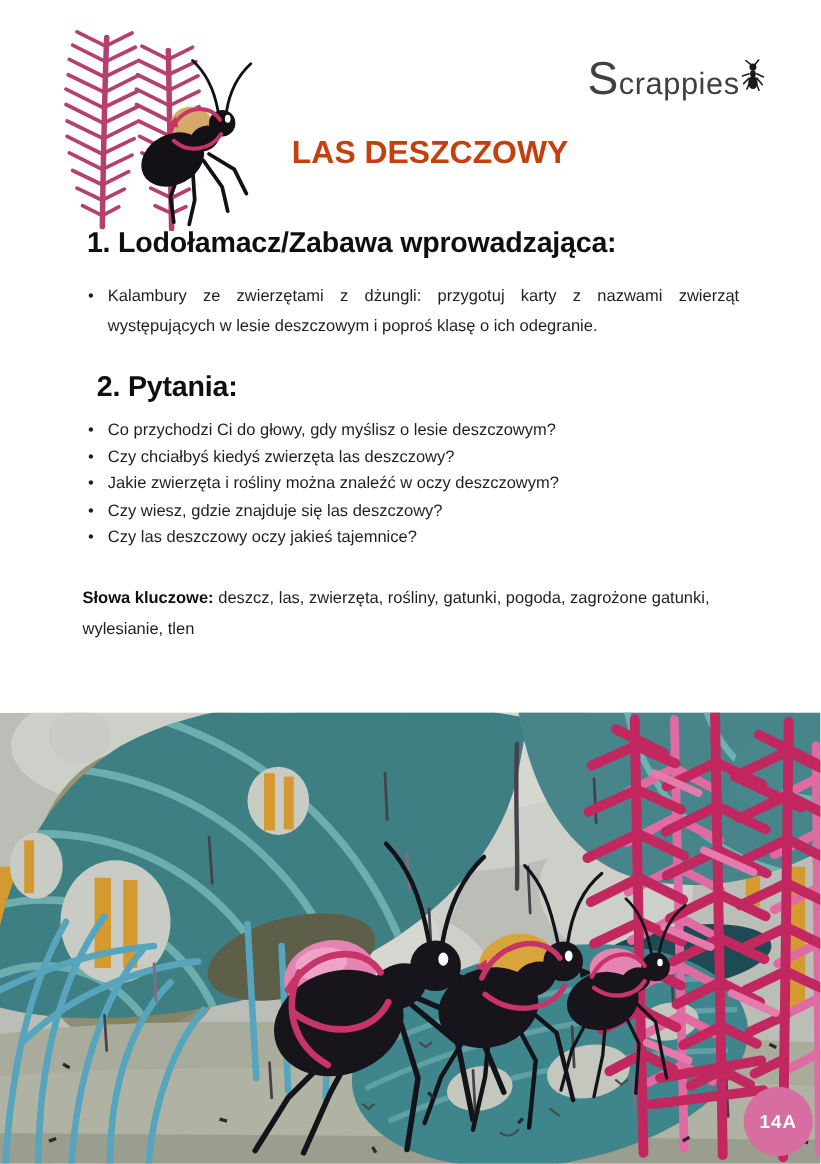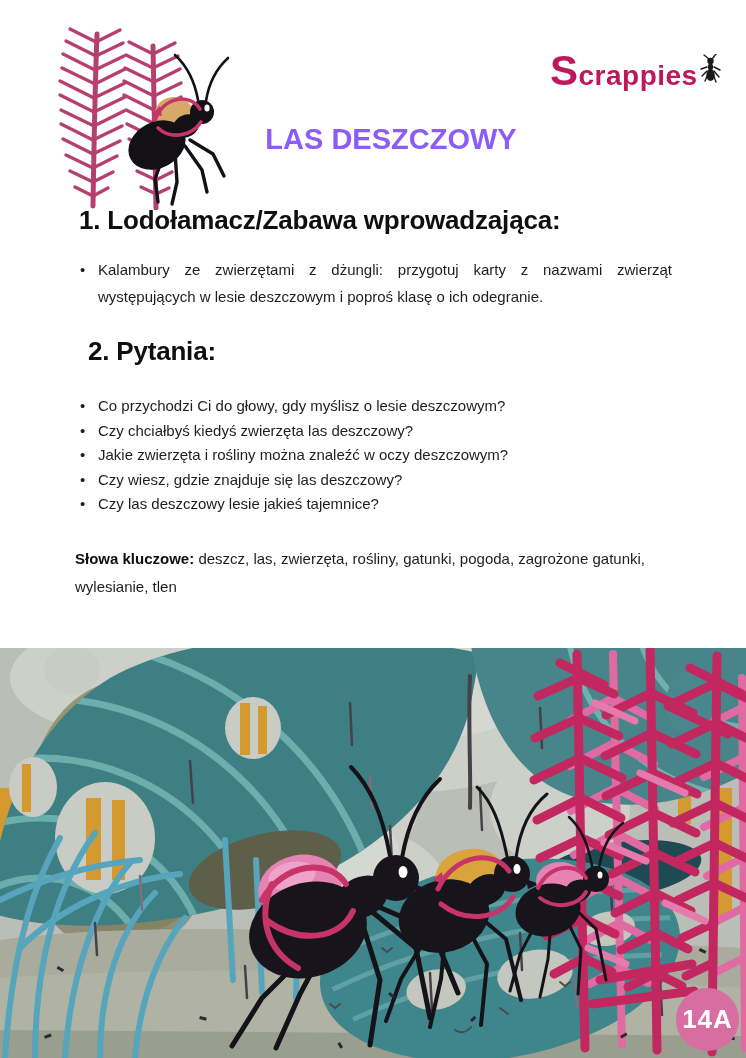--- a/index.html
+++ b/index.html
@@ -1,44 +1,44 @@
 <!DOCTYPE html>
 <html><head>
 <meta charset="utf-8">
 <style>
   html,body{margin:0;padding:0;}
   body{width:746px;height:1058px;background:#ffffff;font-family:"Liberation Sans",sans-serif;color:#1c1c1c;overflow:hidden;}
   .page{position:relative;width:746px;height:1058px;background:#ffffff;overflow:hidden;}
 
   .header-art{position:absolute;left:36px;top:24px;width:212px;height:186px;}
   .logo{position:absolute;left:534px;top:50px;display:flex;align-items:flex-start;}
-  .logo-text{font-weight:bold;font-size:28px;line-height:42px;color:#be185d;letter-spacing:.5px;margin-left:16px;}
+  .logo-text{font-weight:normal;font-size:28px;line-height:42px;color:#404040;letter-spacing:.5px;}
   .logo-text::first-letter{font-size:42px;}
   .logo-ant{width:24px;height:30px;margin-left:1px;margin-top:4px;}
 
   .title{position:absolute;top:104px;left:0;width:100%;box-sizing:border-box;padding-left:36px;text-align:center;
-         font-size:29px;font-weight:bold;color:#8b5cf6;letter-spacing:0;}
+         font-size:29px;font-weight:bold;color:#c2410c;letter-spacing:0;}
 
   .content{position:absolute;left:75px;top:201px;width:597px;}
   .sec-heading{font-size:26px;font-weight:bold;color:#0f0f0f;margin:4px;letter-spacing:-.2px;}
   .sec-heading.indent{margin-left:13px;}
   ul{margin:0;padding:0;list-style:none;}
   .ul1{margin-top:21px;}
   .ul1 li{position:relative;padding-left:23px;font-size:15px;line-height:26.5px;text-align:justify;color:#1e1e1e;}
-  .ul2{margin-top:27px;}
+  .ul2{margin-top:12px;}
   .ul2 li{position:relative;padding-left:23px;font-size:15px;line-height:24.5px;color:#1e1e1e;}
   .ul1 li::before,.ul2 li::before{content:"\2022";position:absolute;left:5px;color:#1e1e1e;}
   .sec2-gap{margin-top:26px;}
   .keywords{margin-top:28px;font-size:15px;line-height:28.5px;color:#1e1e1e;}
   .keywords b{color:#0f0f0f;}
 
   .illustration{position:absolute;left:0;top:648px;width:746px;height:410px;}
   .illustration svg{display:block;}
   .badge{position:absolute;left:676px;top:340px;width:63px;height:63px;border-radius:50%;
-         background:#D76DA1;color:#ffffff;font-weight:bold;font-size:26px;letter-spacing:1px;
+         background:#D76DA1;color:#ffffff;font-weight:bold;font-size:17px;letter-spacing:1px;
          display:flex;align-items:center;justify-content:center;}
 </style>
 </head>
 <body>
 
 <div class="page">
 
   <svg class="header-art" viewBox="0 0 212 186" xmlns="http://www.w3.org/2000/svg">
     <g stroke="#B5406F" stroke-linecap="round" fill="none">
       <path d="M57,182 C58,120 59,60 61,10" stroke-width="5"></path>
@@ -142,21 +142,21 @@
     <ul class="ul1">
       <li>Kalambury ze zwierzętami z dżungli: przygotuj karty z nazwami zwierząt występujących w lesie deszczowym i poproś klasę o ich odegranie.</li>
     </ul>
 
     <h2 class="sec-heading indent sec2-gap">2. Pytania:</h2>
     <ul class="ul2">
       <li>Co przychodzi Ci do głowy, gdy myślisz o lesie deszczowym?</li>
       <li>Czy chciałbyś kiedyś zwierzęta las deszczowy?</li>
       <li>Jakie zwierzęta i rośliny można znaleźć w oczy deszczowym?</li>
       <li>Czy wiesz, gdzie znajduje się las deszczowy?</li>
-      <li>Czy las deszczowy lesie jakieś tajemnice?</li>
+      <li>Czy las deszczowy oczy jakieś tajemnice?</li>
     </ul>
 
     <p class="keywords"><b>Słowa kluczowe:</b> <span>deszcz, las, zwierzęta, rośliny, gatunki, pogoda, zagrożone gatunki, wylesianie, tlen</span></p>
   </div>
 
   <div class="illustration">
     <svg viewBox="0 0 746 410" width="746" height="410" xmlns="http://www.w3.org/2000/svg">
       <defs>
         <clipPath id="leafA">
             <path d="M-10,265 C-5,170 30,80 110,30 C190,-15 330,-25 480,5 L470,60 C450,140 380,205 290,240 C195,276 70,290 -10,265 Z"></path>

